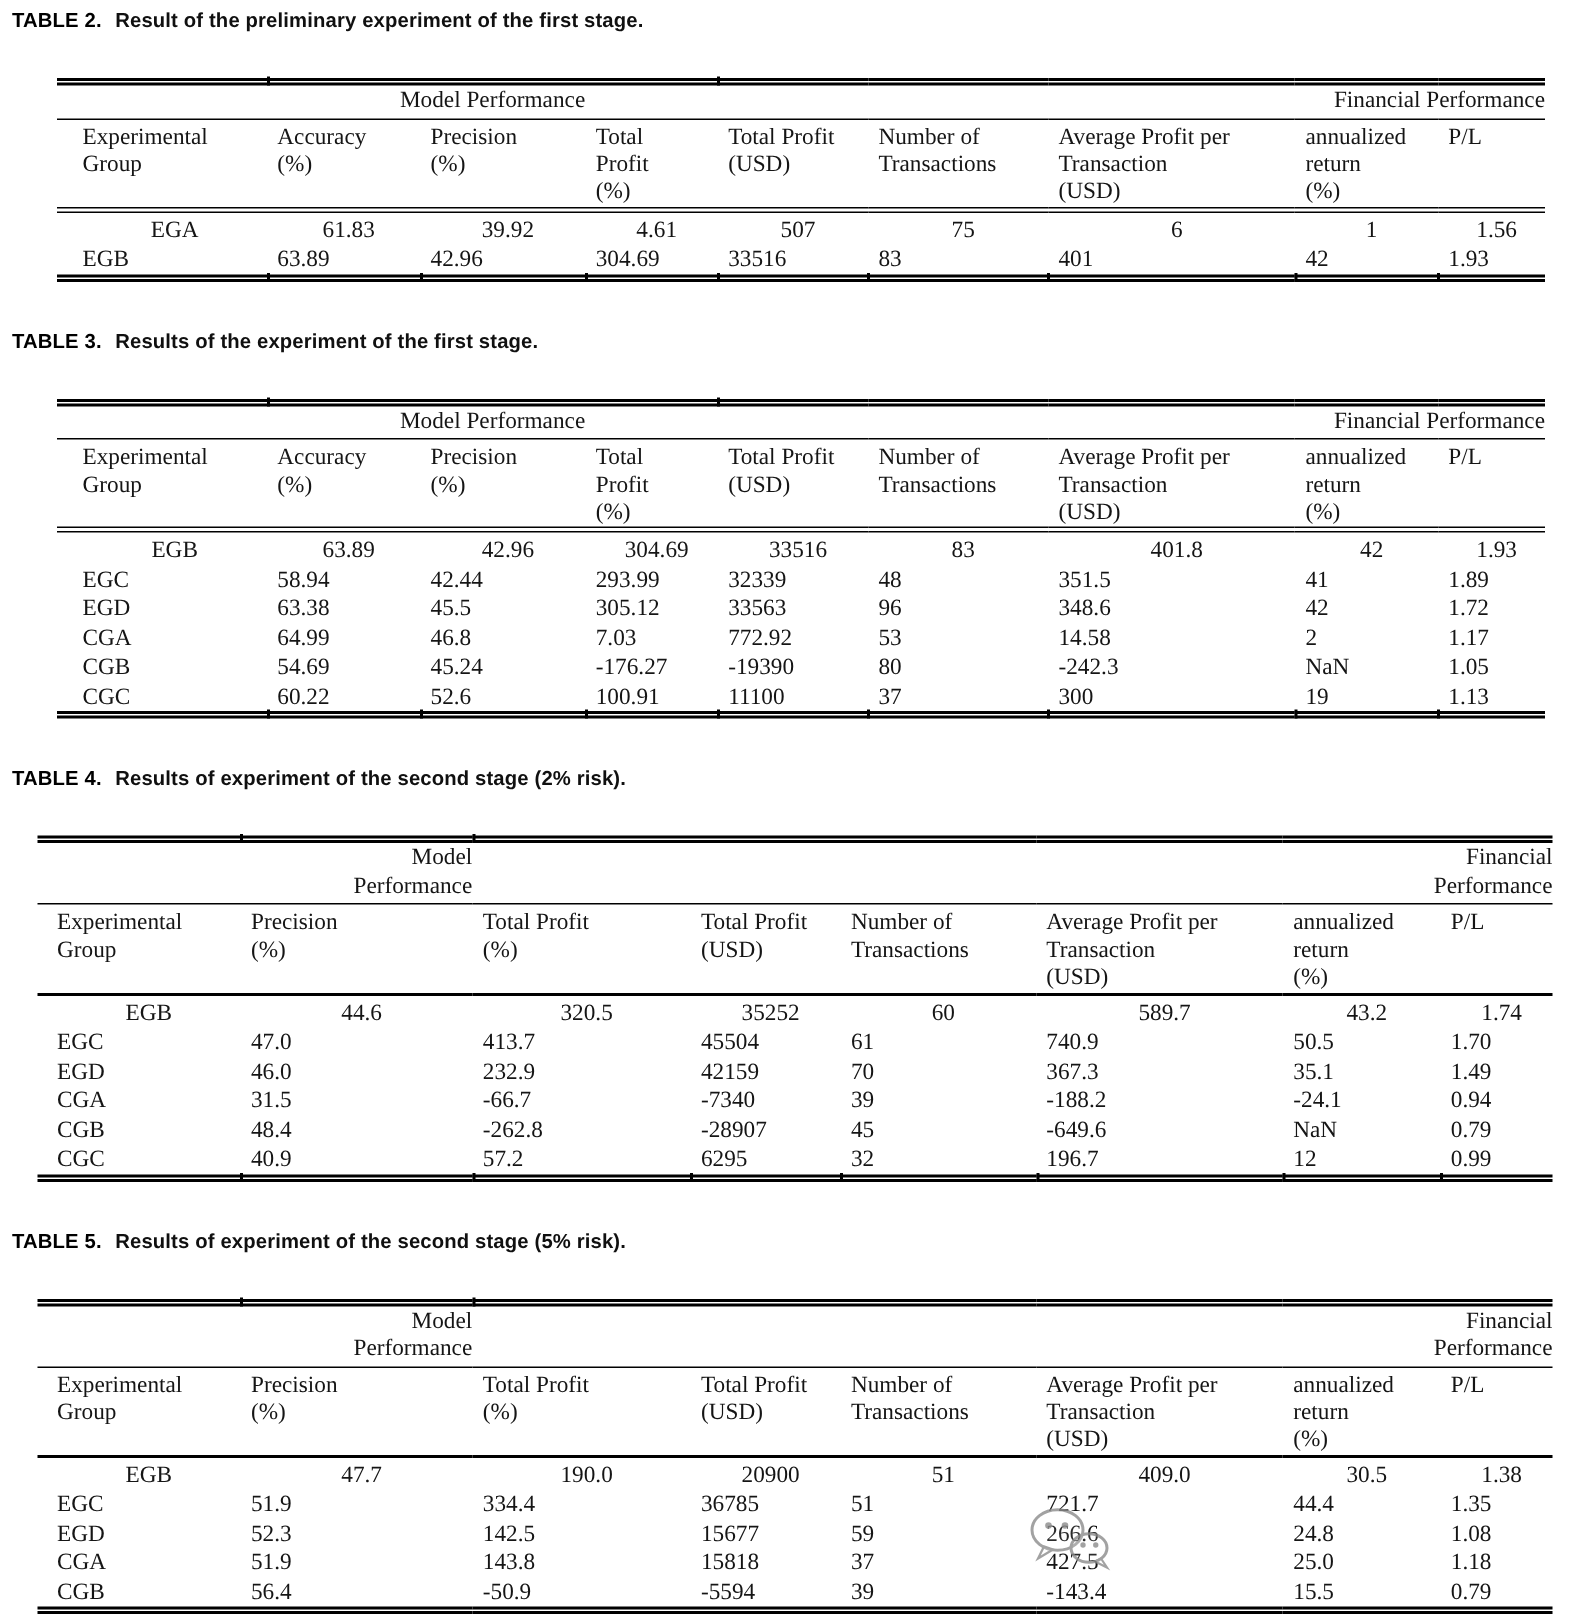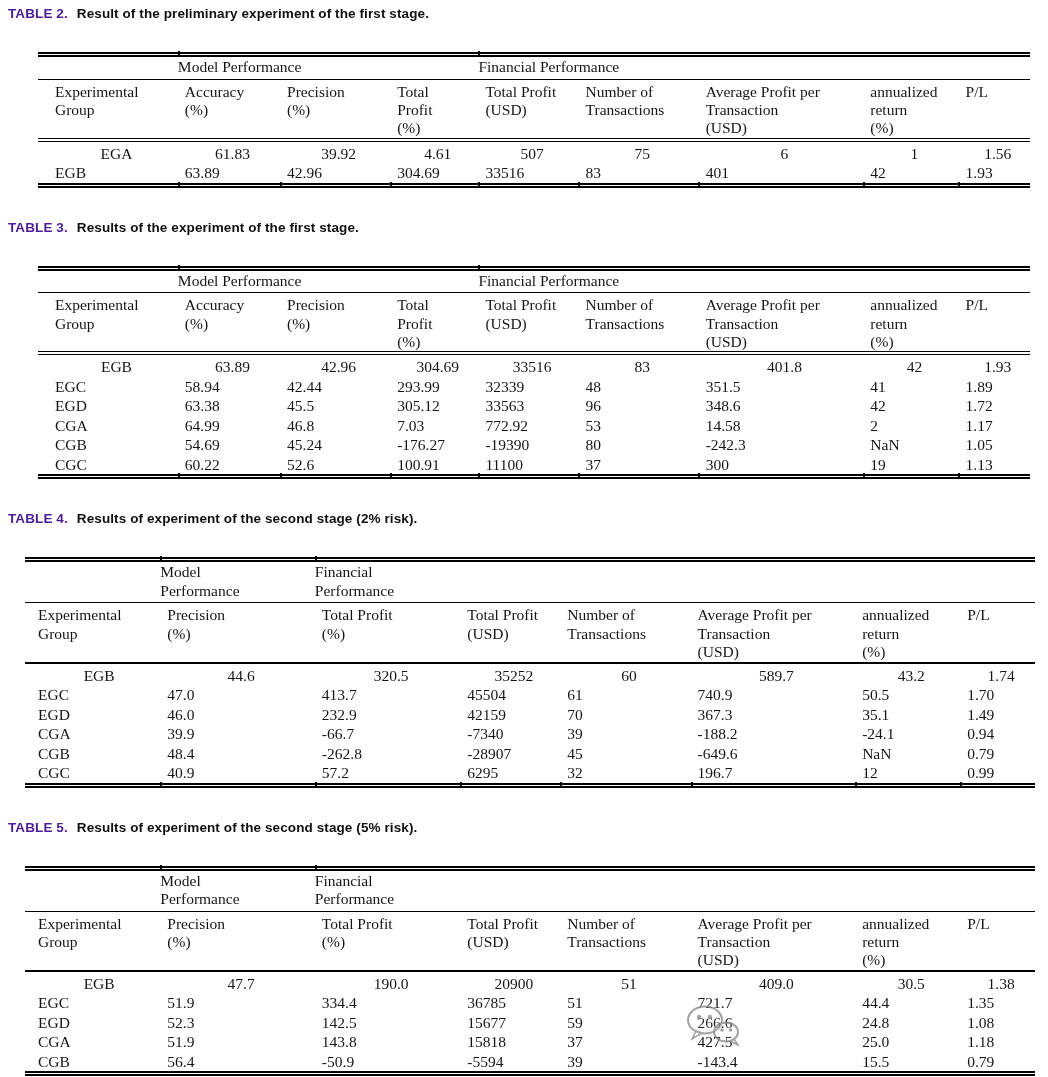--- a/index.html
+++ b/index.html
@@ -7,37 +7,37 @@
     width:1048px;height:1077px;position:relative;overflow:hidden;
     background:#ffffff;color:#151515;
     font-family:"Liberation Serif","DejaVu Serif",serif;
   }
   .caption{
     font-family:"Liberation Sans","DejaVu Sans",sans-serif;
     font-weight:700;font-size:13.5px;line-height:16px;
     margin:0 0 30px 8px;color:#101010;letter-spacing:.1px;
   }
   .caption.first{margin-top:6px;}
-  .caption .tlabel{color:#4c1d95;margin-right:9px;}
+  .caption .tlabel{color:#000000;margin-right:9px;}
   .twrap{position:relative;margin-bottom:32px;}
   .t23{margin-left:38px;margin-right:18px;}
   .t45{margin-left:25px;margin-right:13px;}
   table{
     width:100%;border-collapse:collapse;table-layout:fixed;
     border-top:5px double #000;border-bottom:5px double #000;
   }
   th,td{
     font-weight:normal;text-align:left;font-size:15.5px;
     padding:0 0 0 7px;vertical-align:top;overflow:hidden;
   }
   td{line-height:19.5px;white-space:nowrap;}
   .t23 td:first-child,.t23 .hrow th:first-child{padding-left:17px;}
   .t45 td:first-child,.t45 .hrow th:first-child{padding-left:13px;}
   .grow th{
-    text-align:left;border-bottom:1.7px solid #000;
+    text-align:right;border-bottom:1.7px solid #000;
     line-height:18.5px;padding:1px 0 2px 0;white-space:pre-line;
   }
   .hrow th{
     line-height:18.4px;white-space:pre-line;
     padding-top:3px;padding-bottom:0;
   }
   .t23 .hrow th{border-bottom:4px double #000;}
   .t45 .hrow th{border-bottom:2.5px solid #000;}
   tbody tr:first-child td{padding-top:2px;text-align:center;}
   .tk{position:absolute;width:2px;height:6px;background:#000;}
@@ -340,21 +340,21 @@
           <td>46.0</td>
           <td>232.9</td>
           <td>42159</td>
           <td>70</td>
           <td>367.3</td>
           <td>35.1</td>
           <td>1.49</td>
         </tr>
         <tr>
           <td>CGA</td>
-          <td>39.9</td>
+          <td>31.5</td>
           <td>-66.7</td>
           <td>-7340</td>
           <td>39</td>
           <td>-188.2</td>
           <td>-24.1</td>
           <td>0.94</td>
         </tr>
         <tr>
           <td>CGB</td>
           <td>48.4</td>

